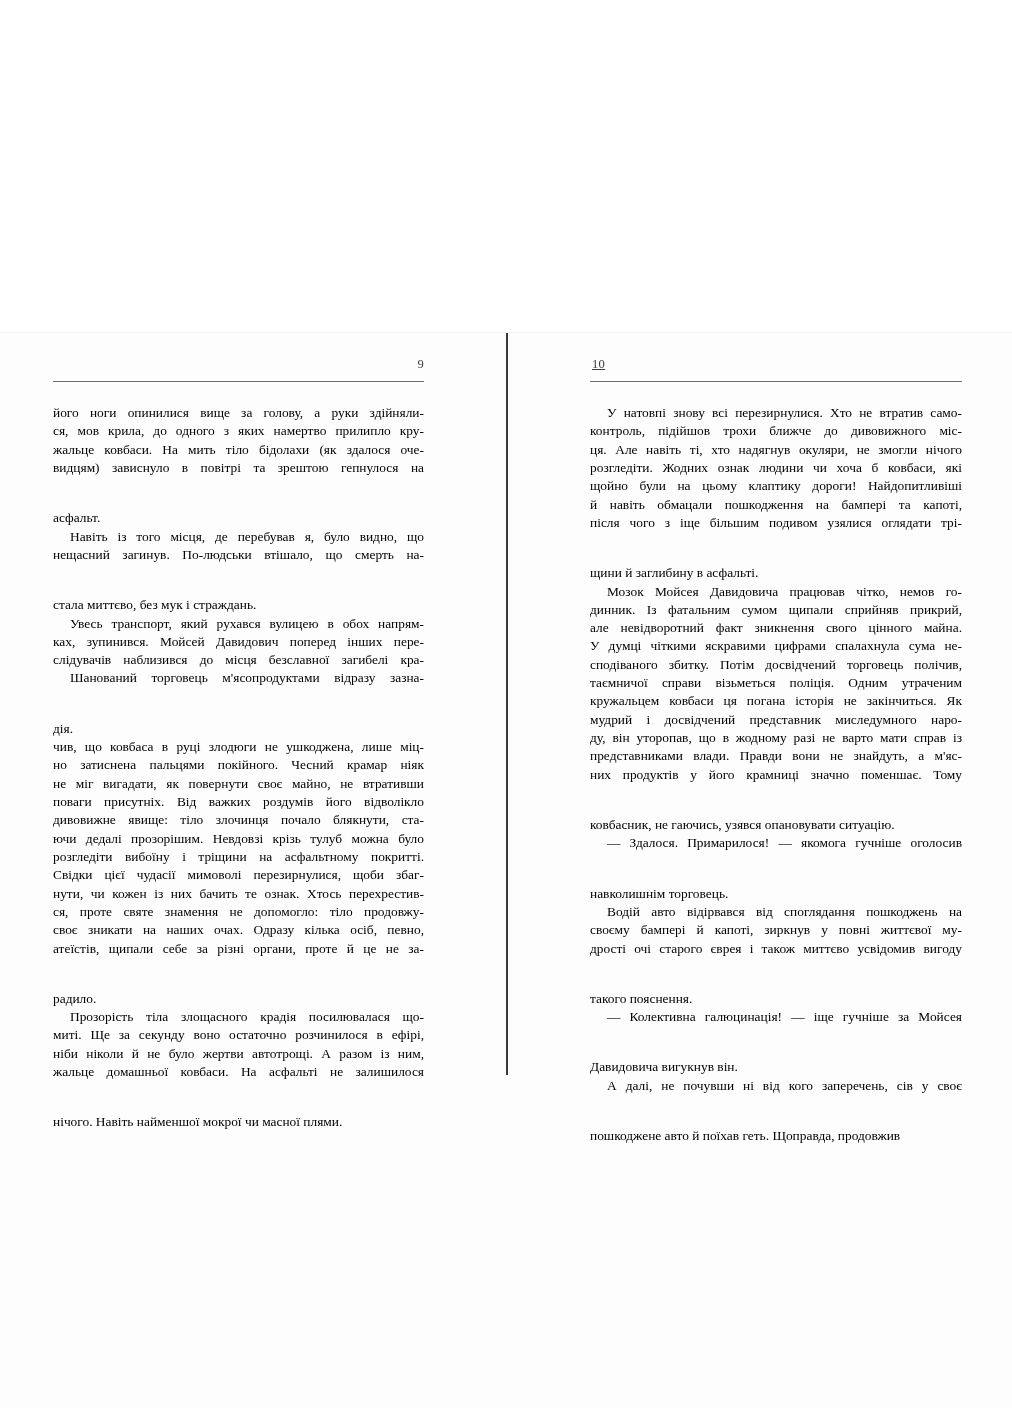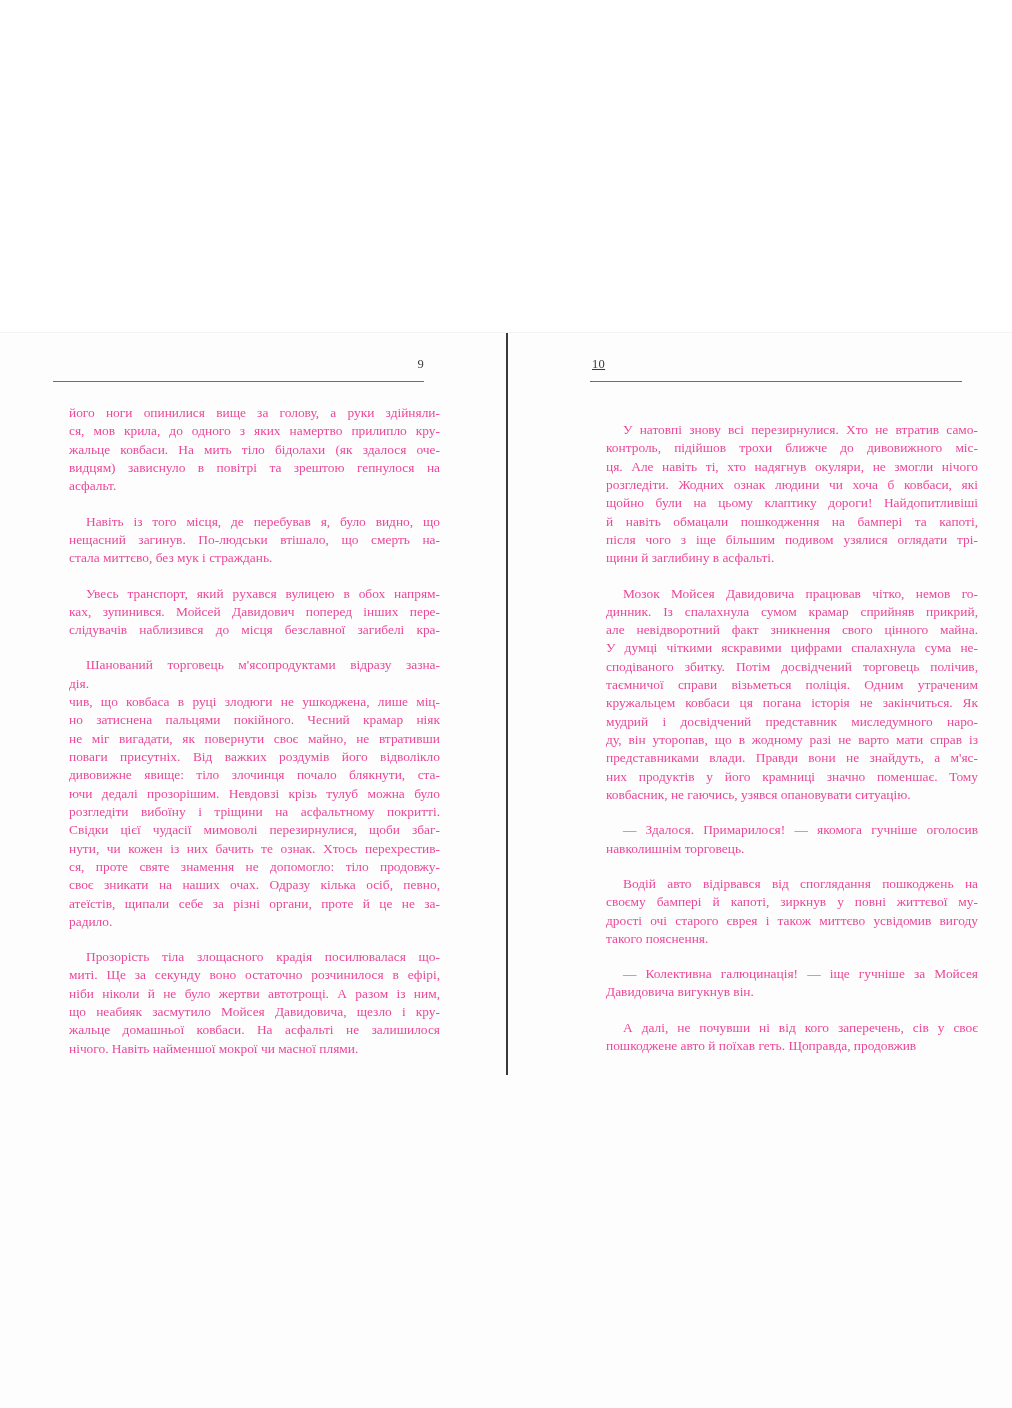--- a/index.html
+++ b/index.html
@@ -66,44 +66,44 @@
     top: 381px;
     left: 0;
     width: 100%;
     height: 1.4px;
     background: #6f6f6f;
   }
 
   .textblock {
     position: absolute;
     top: 404px;
-    left: 16px;
+    left: 0;
     width: 100%;
     font-size: 13.4px;
     line-height: 18.32px;
-    color: #ec4899;
+    color: #000000;
     text-align: justify;
     text-align-last: left;
     -webkit-font-smoothing: antialiased;
   }
 
   
   .ln {
     display: block;
     text-align: justify;
     text-align-last: justify;
     white-space: pre;
   }
   .ln.last,
   .ln.short {
     text-align-last: left;
+    margin-top: 32px;
   }
   .ln.indent {
     text-indent: 17px;
-    margin-top: 17px;
   }
 </style>
 </head>
 <body>
 
 <div class="page-surface"></div>
 <div class="surface-edge"></div>
 <div class="gutter-divider"></div>
 
 <div class="page page-left">
@@ -132,40 +132,39 @@
       <span class="ln">розгледіти вибоїну і тріщини на асфальтному покритті.</span>
       <span class="ln">Свідки цієї чудасії мимоволі перезирнулися, щоби збаг-</span>
       <span class="ln">нути, чи кожен із них бачить те ознак. Хтось перехрестив-</span>
       <span class="ln">ся, проте святе знамення не допомогло: тіло продовжу-</span>
       <span class="ln">своє зникати на наших очах. Одразу кілька осіб, певно,</span>
       <span class="ln">атеїстів, щипали себе за різні органи, проте й це не за-</span>
       <span class="ln short">радило.</span>
       <span class="ln indent">Прозорість тіла злощасного крадія посилювалася що-</span>
       <span class="ln">миті. Ще за секунду воно остаточно розчинилося в ефірі,</span>
       <span class="ln">ніби ніколи й не було жертви автотрощі. А разом із ним,</span>
-      <span class="ln">що неабияк засмутило Мойсея Давидовича, щезло і кру-</span>
       <span class="ln">жальце домашньої ковбаси. На асфальті не залишилося</span>
       <span class="ln short">нічого. Навіть найменшої мокрої чи масної плями.</span>
     </div>
 </div>
 
 <div class="page page-right">
   <div class="folio folio-right">10</div>
   <div class="header-rule"></div>
   <div class="textblock">
       <span class="ln indent">У натовпі знову всі перезирнулися. Хто не втратив само-</span>
       <span class="ln">контроль, підійшов трохи ближче до дивовижного міс-</span>
       <span class="ln">ця. Але навіть ті, хто надягнув окуляри, не змогли нічого</span>
       <span class="ln">розгледіти. Жодних ознак людини чи хоча б ковбаси, які</span>
       <span class="ln">щойно були на цьому клаптику дороги! Найдопитливіші</span>
       <span class="ln">й навіть обмацали пошкодження на бампері та капоті,</span>
       <span class="ln">після чого з іще більшим подивом узялися оглядати трі-</span>
       <span class="ln short">щини й заглибину в асфальті.</span>
       <span class="ln indent">Мозок Мойсея Давидовича працював чітко, немов го-</span>
-      <span class="ln">динник. Із спалахнула сумом крамар сприйняв прикрий,</span>
+      <span class="ln">динник. Із фатальним сумом щипали сприйняв прикрий,</span>
       <span class="ln">але невідворотний факт зникнення свого цінного майна.</span>
       <span class="ln">У думці чіткими яскравими цифрами спалахнула сума не-</span>
       <span class="ln">сподіваного збитку. Потім досвідчений торговець полічив,</span>
       <span class="ln">таємничої справи візьметься поліція. Одним утраченим</span>
       <span class="ln">кружальцем ковбаси ця погана історія не закінчиться. Як</span>
       <span class="ln">мудрий і досвідчений представник миследумного наро-</span>
       <span class="ln">ду, він уторопав, що в жодному разі не варто мати справ із</span>
       <span class="ln">представниками влади. Правди вони не знайдуть, а м'яс-</span>
       <span class="ln">них продуктів у його крамниці значно поменшає. Тому</span>
       <span class="ln short">ковбасник, не гаючись, узявся опановувати ситуацію.</span>

